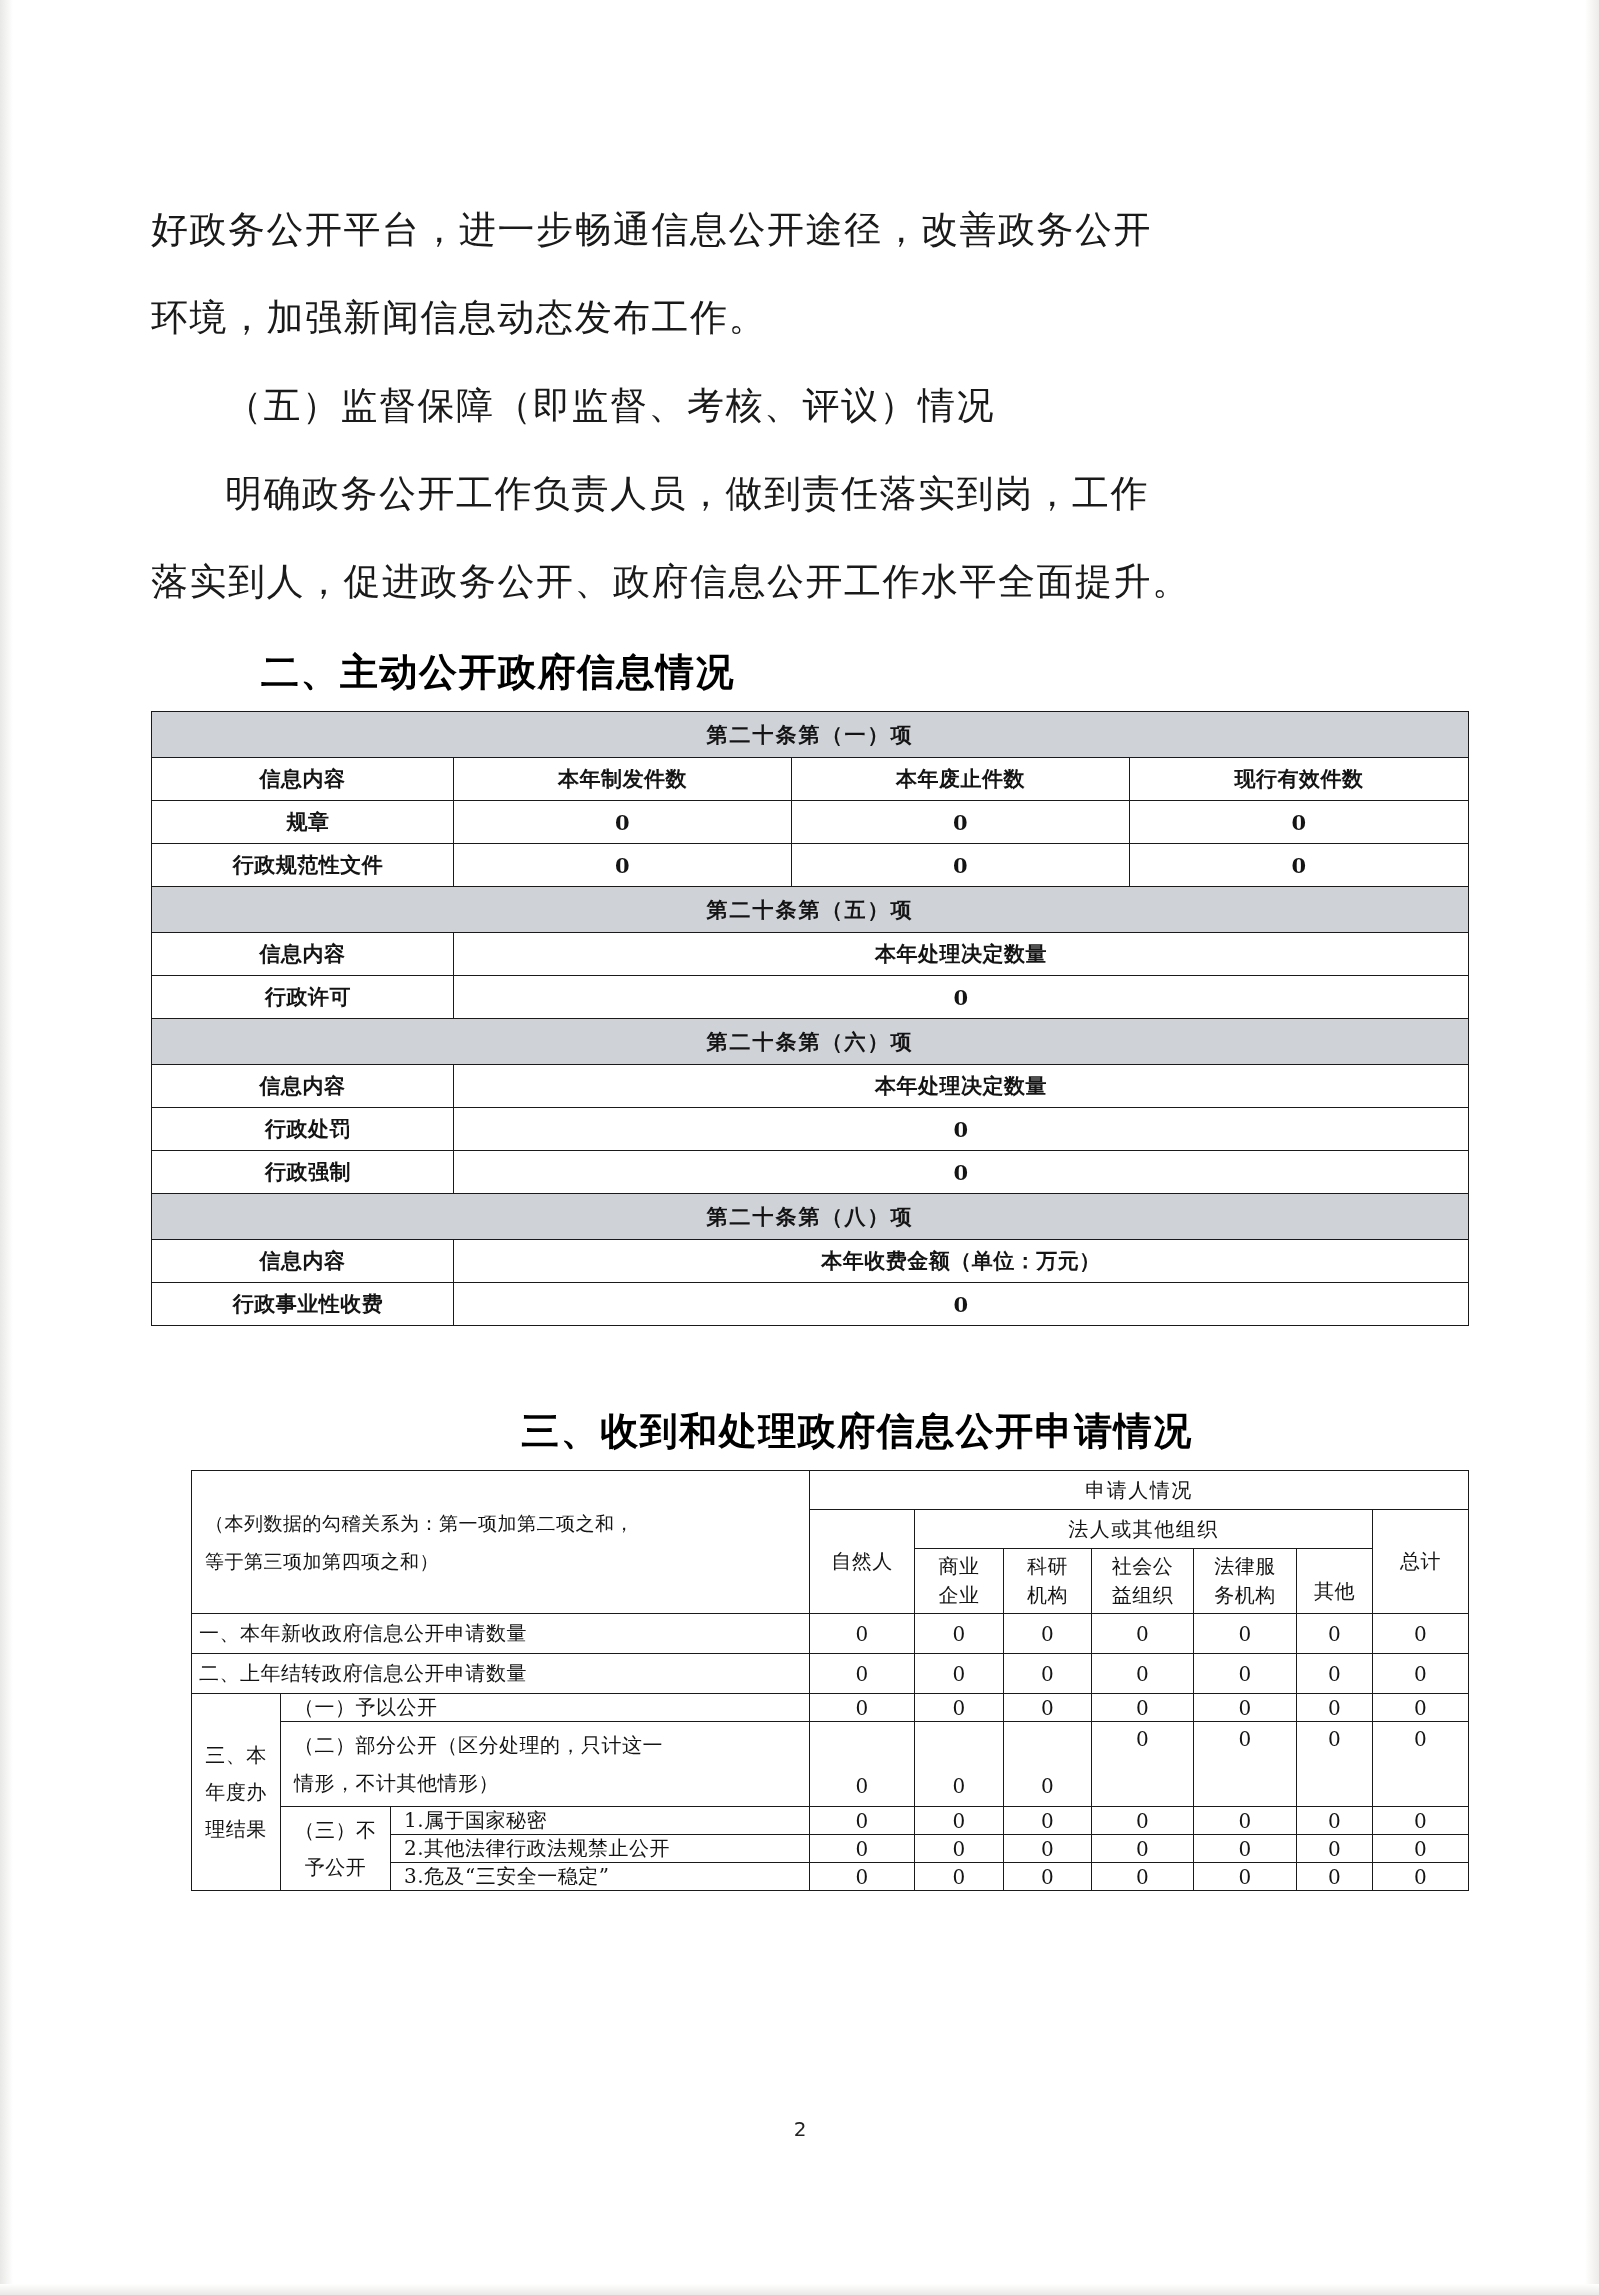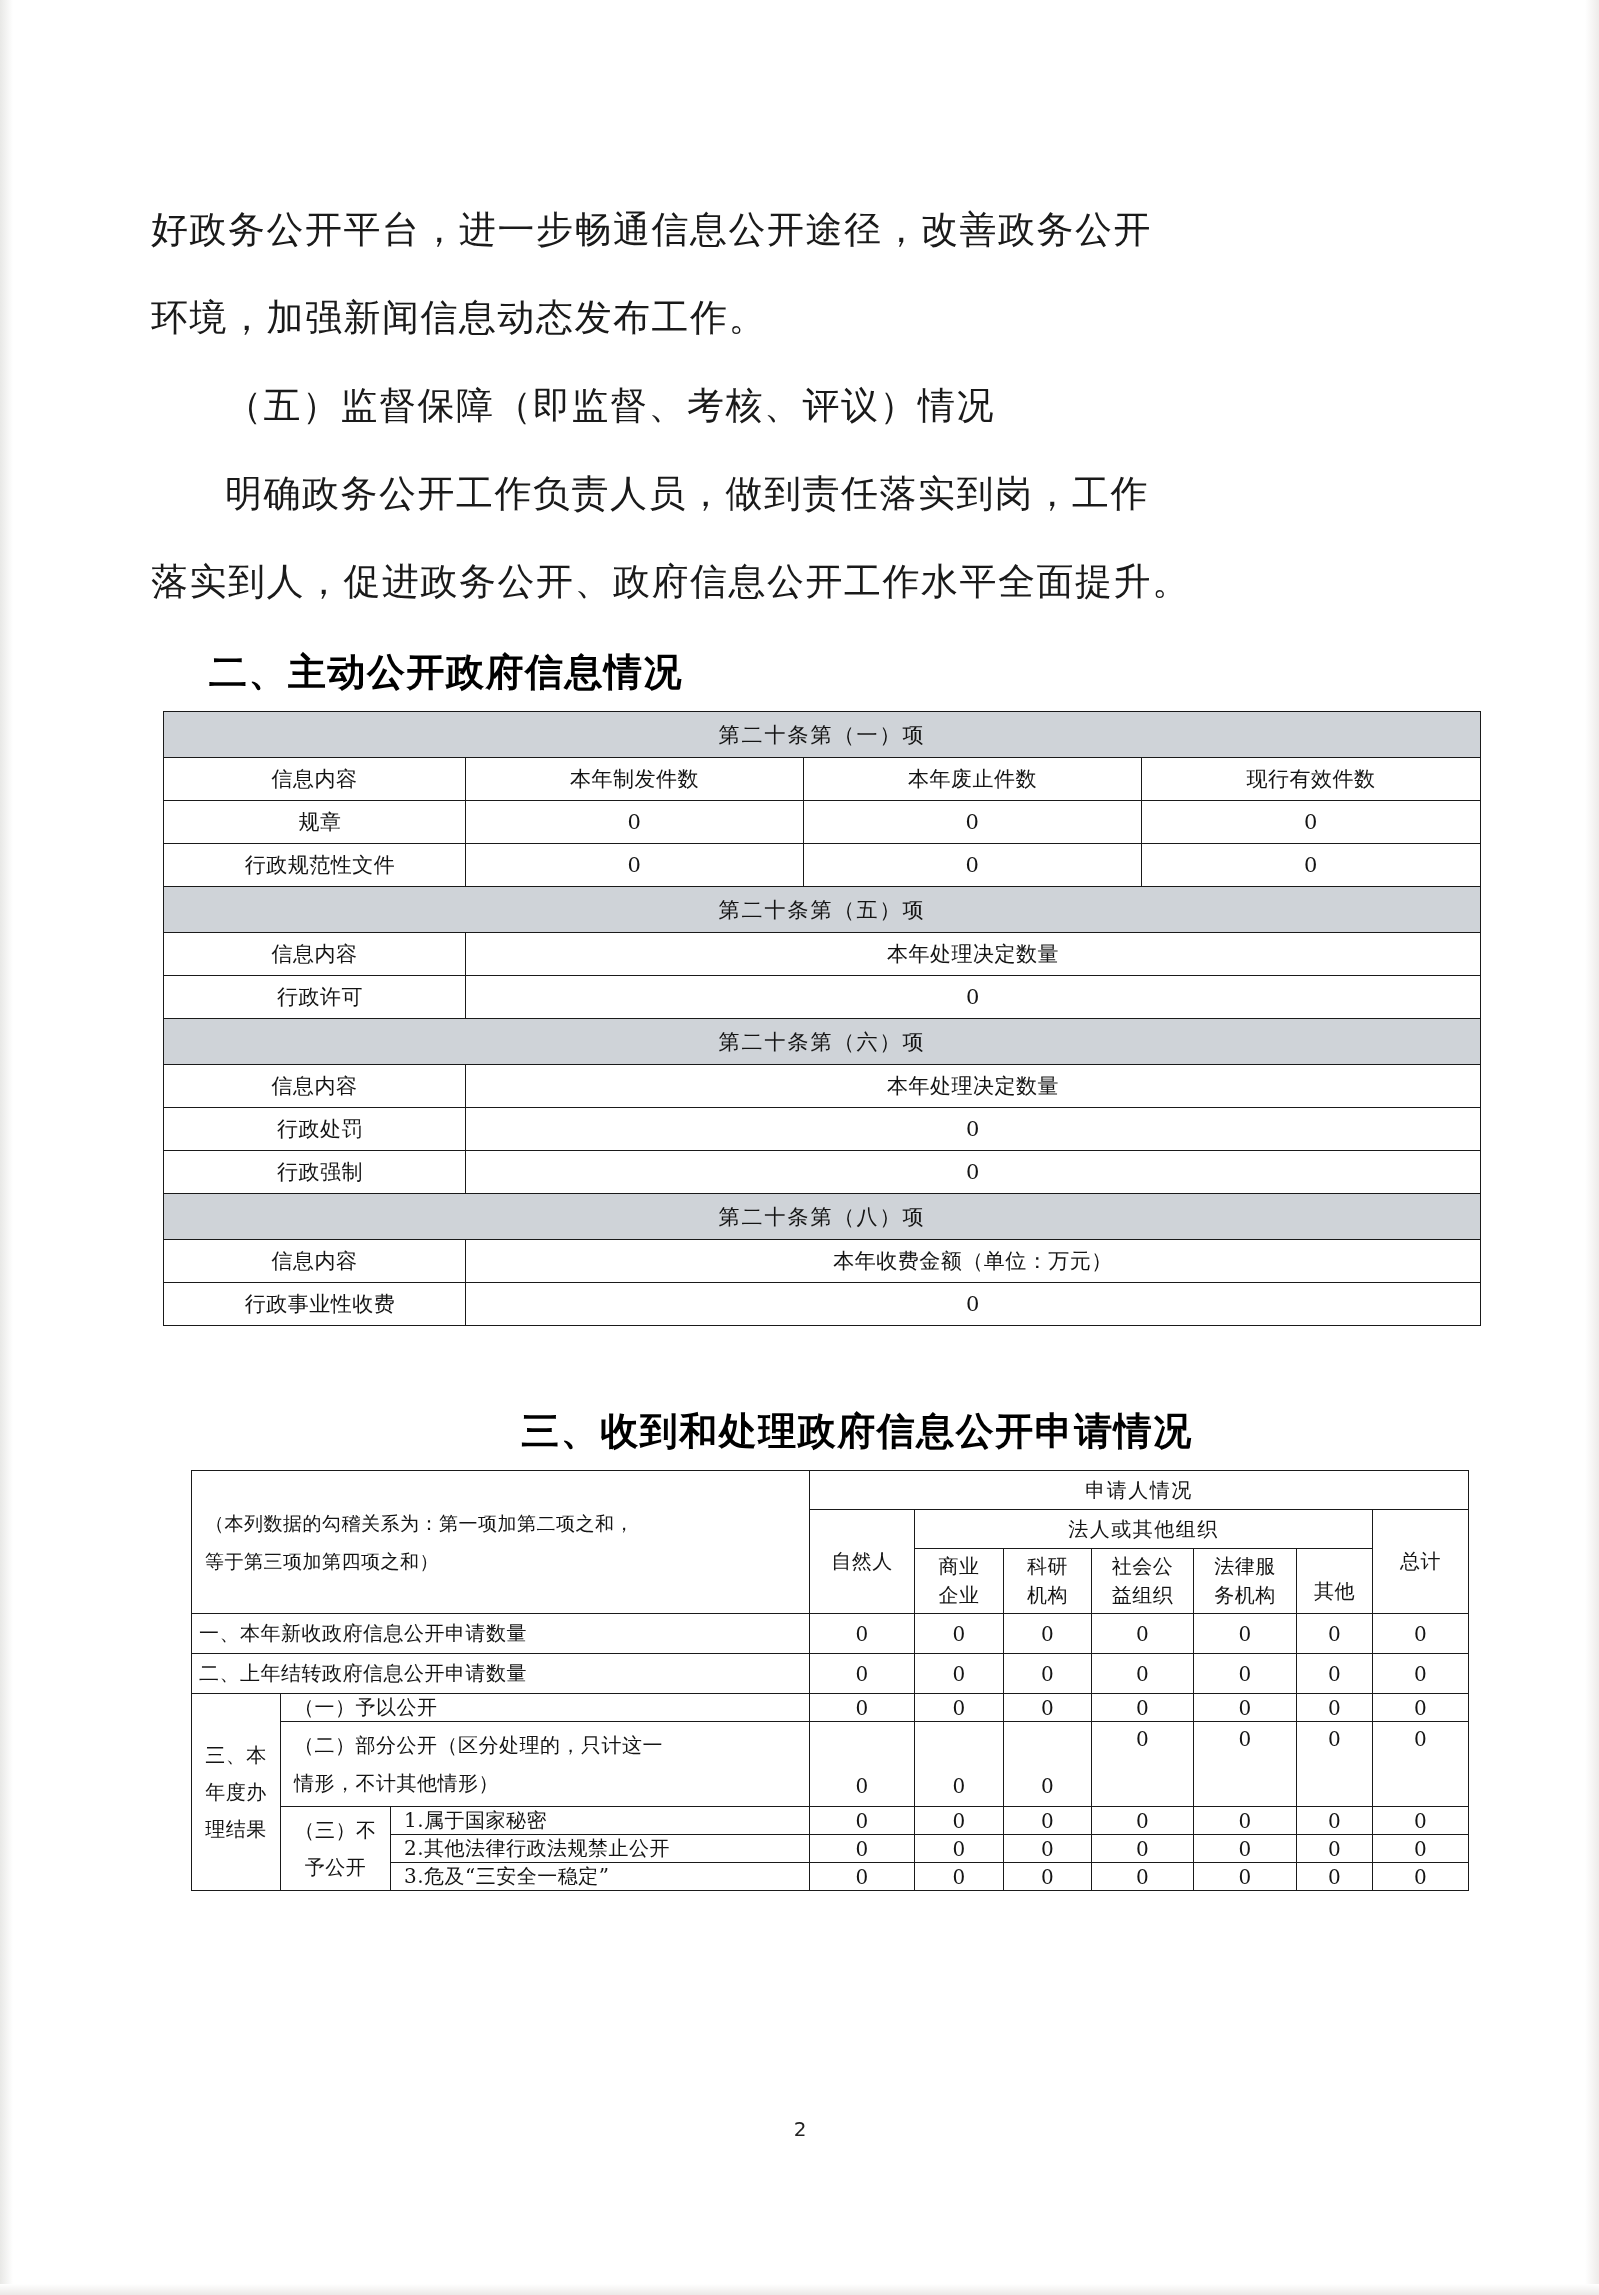--- a/index.html
+++ b/index.html
@@ -52,43 +52,44 @@
     margin: 0;
     white-space: nowrap;
   }
   .para.indent { padding-left: 74px; }
 
   .h2 {
     font-size: 38px;
     font-weight: bold;
     letter-spacing: 1.5px;
     line-height: 60px;
-    margin: 16px 0 9px 58px;
+    margin: 16px 0 9px 110px;
     font-family: "DejaVu Sans", "Liberation Sans", sans-serif;
     color: #000000;
   }
   .h2.centered {
     margin-left: 0;
     text-align: center;
     padding-left: 80px;
   }
 
   
   table {
     border-collapse: collapse;
     table-layout: fixed;
     font-family: "DejaVu Serif", "Liberation Serif", serif;
   }
 
   
   #table-active-disclosure {
     width: 1317px;
-    margin-left: 12px;
+    margin-left: 0;
     margin-top: 6px;
     border: 1.5px solid #1a1a1a;
+    font-weight: bold;
   }
   #table-active-disclosure td {
     border: 1px solid #1a1a1a;
     font-size: 21px;
     padding: 0;
     height: 43px;
     color: #141414;
     letter-spacing: 0.5px;
   }
   .t1-sectionhdr {

